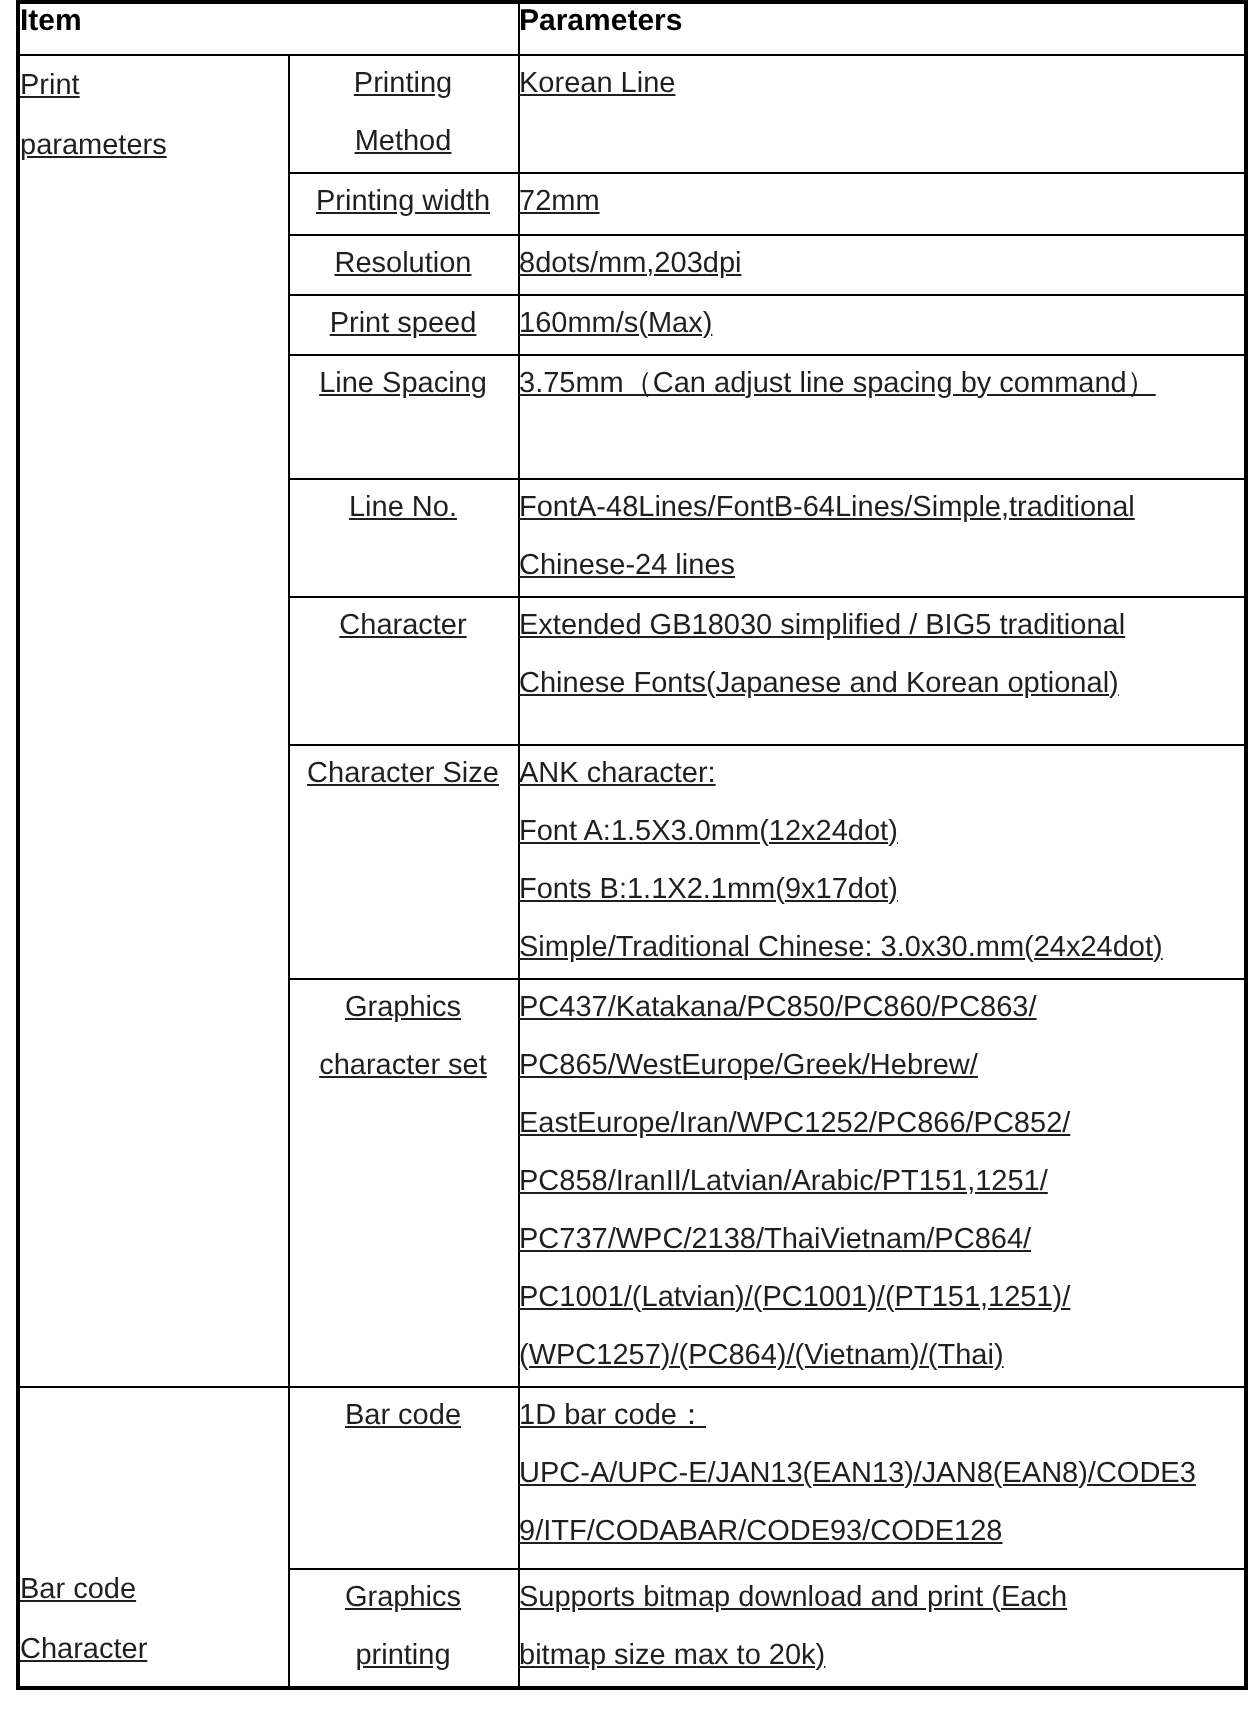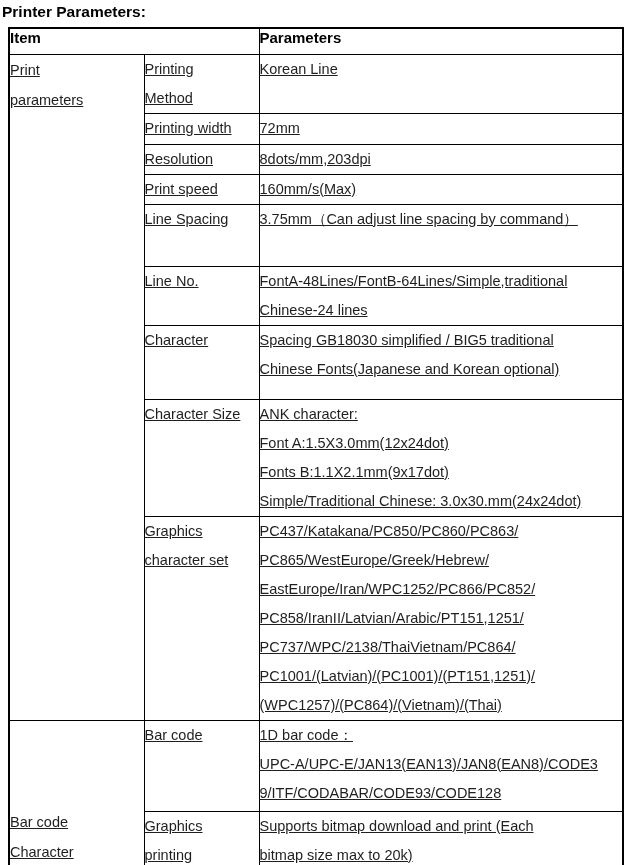--- a/index.html
+++ b/index.html
@@ -56,35 +56,34 @@
     color: #000000;
   }
   td.group-cell {
     vertical-align: middle;
     padding-left: 10px;
   }
   td.group-cell.bottom-align {
     vertical-align: bottom;
     padding-bottom: 3px;
   }
-  td.item-cell { padding: 1px 4px 0 8px; }
+  td.item-cell { padding: 1px 4px 0 8px; text-align: center; }
   td.param-cell { padding: 1px 4px 0 9px; }
   .line {
     line-height: 29px;
     white-space: nowrap;
     text-decoration: underline;
   }
   .group-cell .line { line-height: 30px; }
 </style>
 </head>
 <body>
 
 <div class="page">
 
-  <div class="doc-title">Printer Parameters:</div>
 
   <table class="spec-table">
     <colgroup>
         <col class="c1">
         <col class="c2">
         <col class="c3">
       </colgroup>
 
     <tbody>
         <tr class="header-row">
@@ -150,21 +149,21 @@
         <div class="line">FontA-48Lines/FontB-64Lines/Simple,traditional</div>
         <div class="line">Chinese-24 lines</div>
       </td>
     </tr>
 
     <tr style="height:74px">
       <td class="item-cell">
         <div class="line">Character</div>
       </td>
       <td class="param-cell">
-        <div class="line">Spacing GB18030 simplified / BIG5 traditional</div>
+        <div class="line">Extended GB18030 simplified / BIG5 traditional</div>
         <div class="line">Chinese Fonts(Japanese and Korean optional)</div>
       </td>
     </tr>
 
     <tr style="height:115px">
       <td class="item-cell">
         <div class="line">Character Size</div>
       </td>
       <td class="param-cell">
         <div class="line">ANK character:</div>

